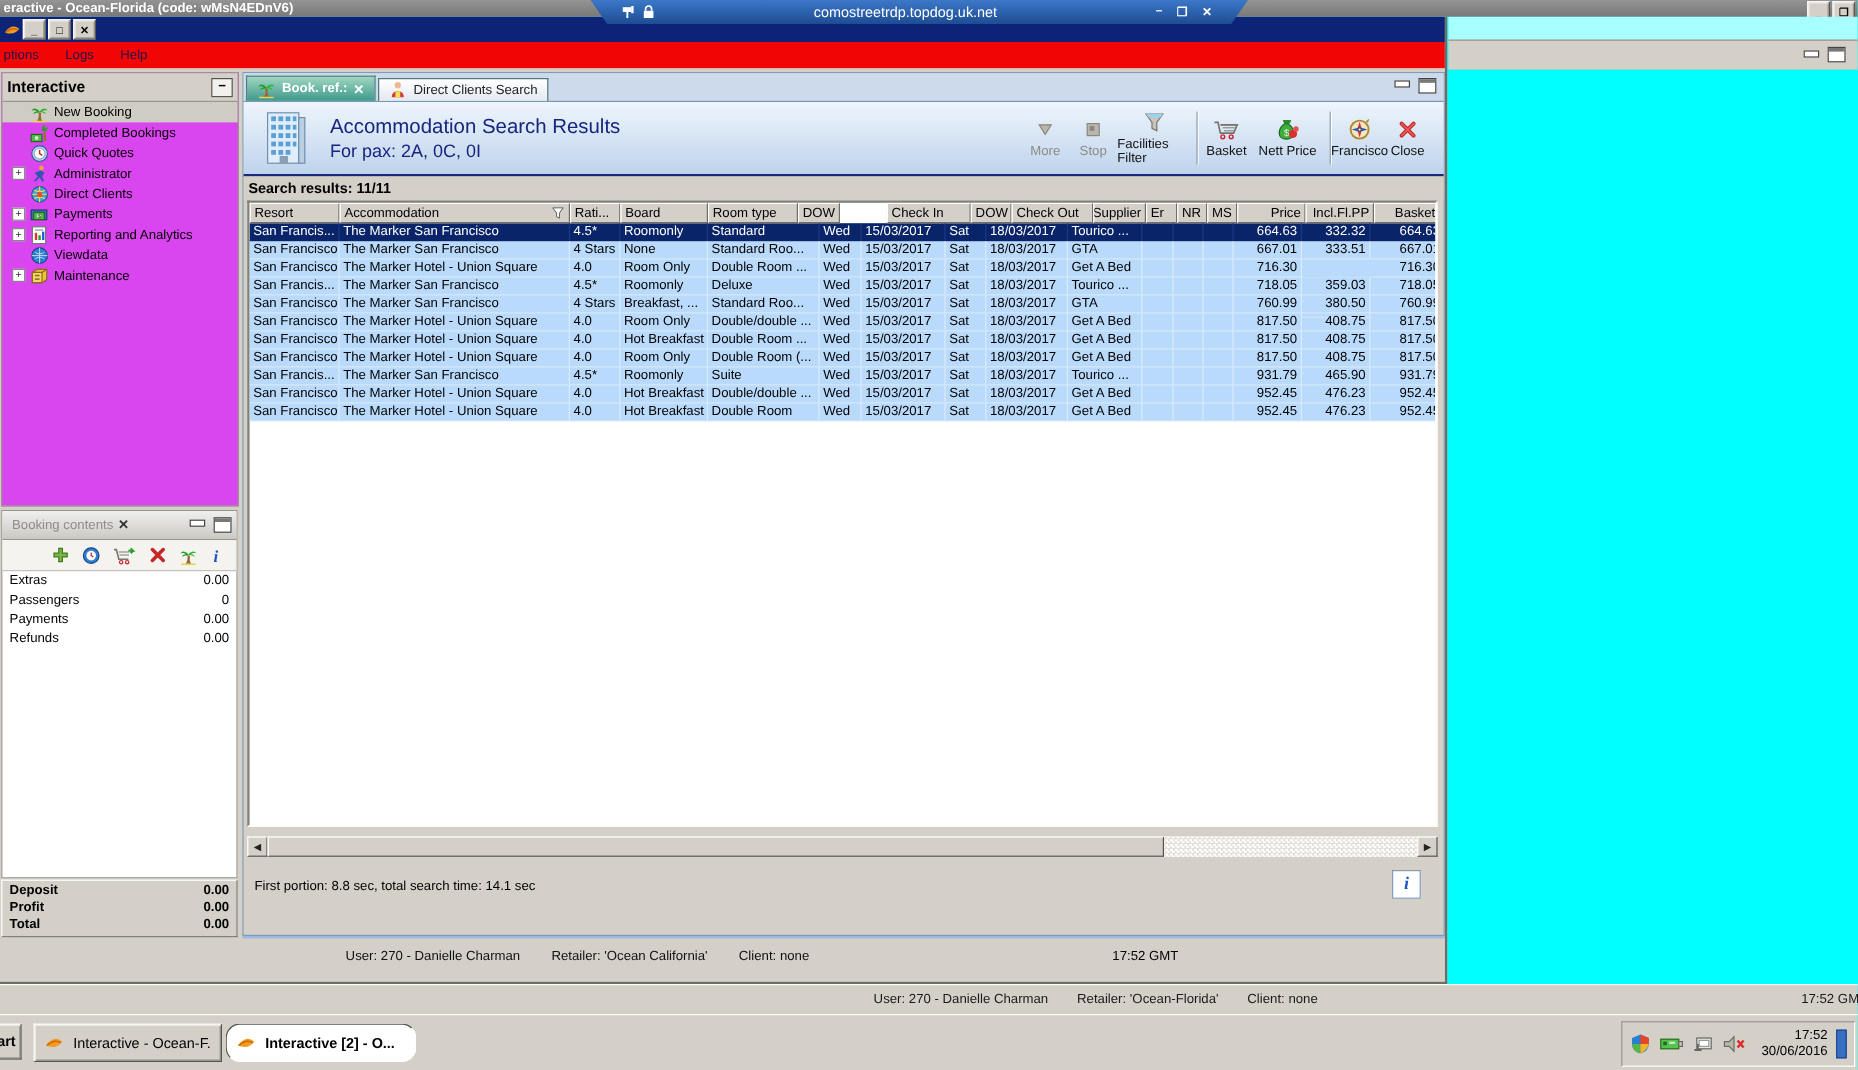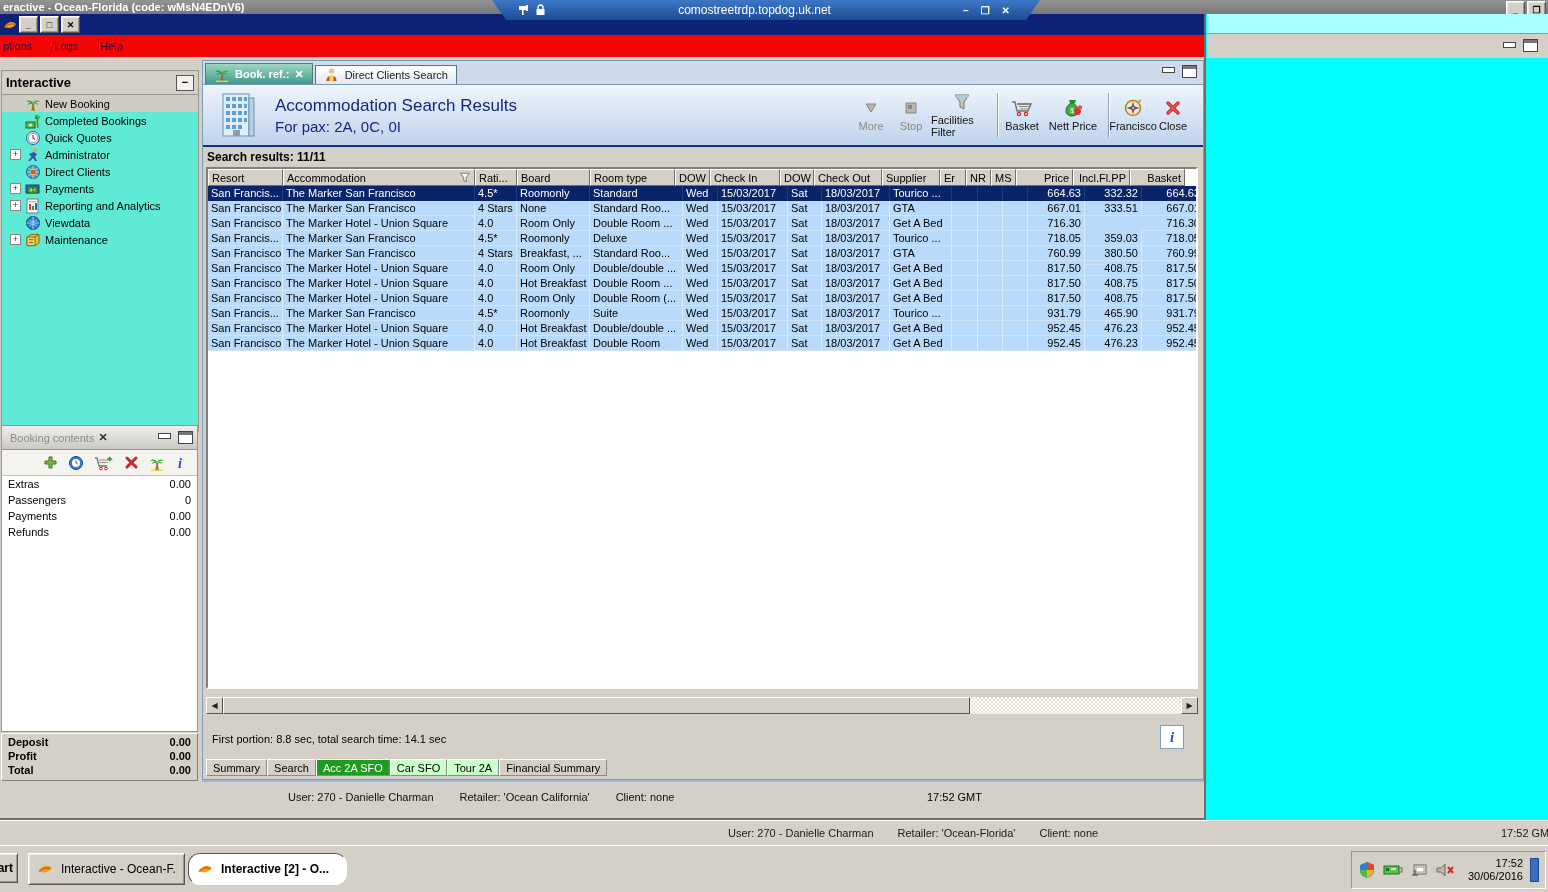--- a/index.html
+++ b/index.html
@@ -28,21 +28,21 @@
   #rdp-left{display:flex;gap:6px;margin-left:26px;}
   #rdp-right{display:flex;gap:12px;margin-right:30px;font-weight:bold;font-size:10px;}
   
   #app-window{left:0;top:14px;width:1206px;height:806px;background:#d4d0c8;border-right:2px solid #6f6d66;border-bottom:2px solid #6f6d66;box-sizing:border-box;}
   #app-titlebar{left:0;top:0;width:100%;height:21px;background:#0d2377;color:#fff;display:flex;align-items:center;padding:0 3px;box-sizing:border-box;}
   #app-title{font-weight:bold;margin-left:4px;flex:1;}
   #app-menubar{left:0;top:21px;width:100%;height:22px;background:#f20505;display:flex;align-items:center;gap:18px;padding-left:1px;color:#20104a;box-sizing:border-box;}
   #app-menubar .menu-item{padding:2px 2px;}
   #app-content{left:0;top:43px;width:1204px;height:761px;background:#d4d0c8;}
   
-  #sidebar-panel{left:1px;top:13px;width:198px;height:362px;background:#5eead4;border:1px solid #9a968e;box-sizing:border-box;}
+  #sidebar-panel{left:1px;top:3px;width:198px;height:362px;background:#d946ef;border:1px solid #9a968e;box-sizing:border-box;}
   #sidebar-header{height:24px;background:#d4d0c8;border-bottom:1px solid #9a968e;display:flex;align-items:center;padding:0 4px;box-sizing:border-box;}
   #sidebar-title{font-size:13px;font-weight:bold;flex:1;}
   #sidebar-collapse{width:16px;height:14px;border:1px solid #555;background:#f2f1ec;text-align:center;line-height:12px;font-weight:bold;}
   .tree-item{height:17px;display:flex;align-items:center;gap:4px;padding-left:8px;}
   .tree-item.selected{background:#cfccc3;}
   .tree-expander{width:11px;height:11px;border:1px solid #888;background:#fff;font-size:9px;line-height:9px;text-align:center;color:#333;flex:0 0 11px;box-sizing:border-box;}
   .tree-spacer{width:11px;flex:0 0 11px;}
   .tree-icon{width:16px;height:16px;flex:0 0 16px;}
   
   #booking-panel{left:1px;top:368px;width:197px;height:307px;background:#fff;border:1px solid #9a968e;box-sizing:border-box;}
@@ -507,36 +507,36 @@
                   <path d="M2 2h14L11 9v7l-4-2V9z" fill="#fff" stroke="#333"></path>
                 </svg>
               </span>
             </span>
             <span class="gh-cell" style="width: 42px;">
               <span style="flex:1;">Rati...</span>
             </span>
             <span class="gh-cell" style="width: 73px;">
               <span style="flex:1;">Board</span>
             </span>
-            <span class="gh-cell" style="width: 85px;">
+            <span class="gh-cell" style="width: 75px;">
               <span style="flex:1;">Room type</span>
             </span>
             <span class="gh-cell" style="width: 35px;">
               <span style="flex:1;">DOW</span>
             </span>
-            <span class="gh-cell" style="width: 70px;">
+            <span class="gh-cell" style="width: 70px; margin-left: 39px;">
               <span style="flex:1;">Check In</span>
             </span>
             <span class="gh-cell" style="width: 34px;">
               <span style="flex:1;">DOW</span>
             </span>
             <span class="gh-cell" style="width: 68px;">
               <span style="flex:1;">Check Out</span>
             </span>
-            <span class="gh-cell" style="width: 58px;">
+            <span class="gh-cell" style="width: 44px; justify-content: flex-end;">
               <span style="flex:1;">Supplier</span>
             </span>
             <span class="gh-cell" style="width: 26px;">
               <span style="flex:1;">Er</span>
             </span>
             <span class="gh-cell" style="width: 25px;">
               <span style="flex:1;">NR</span>
             </span>
             <span class="gh-cell" style="width: 25px;">
               <span style="flex:1;">MS</span>
@@ -756,28 +756,20 @@
         <span class="sb-btn">◀</span>
         <span id="sb-track">
             <span id="sb-thumb"></span>
           </span>
         <span class="sb-btn">▶</span>
       </div>
       <div class="abs" id="timing-bar">
         <span style="padding-left:6px;">First portion: 8.8 sec, total search time: 14.1 sec</span>
         <span id="info-button">i</span>
       </div>
-      <div class="abs" id="bottom-tabs">
-          <div class="b-tab">Summary</div>
-          <div class="b-tab">Search</div>
-          <div class="b-tab green-active">Acc 2A SFO</div>
-          <div class="b-tab green-pale">Car SFO</div>
-          <div class="b-tab green-pale">Tour 2A</div>
-          <div class="b-tab">Financial Summary</div>
-        </div>
     </div>
     <div class="abs" id="main-bottom-line"></div>
 
     <div class="abs" id="app-statusbar">
       <span id="app-status-center">
         <span>User: 270 - Danielle Charman</span>
         <span>Retailer: 'Ocean California'</span>
         <span>Client: none</span>
       </span>
       <span id="app-status-time">17:52 GMT</span>

